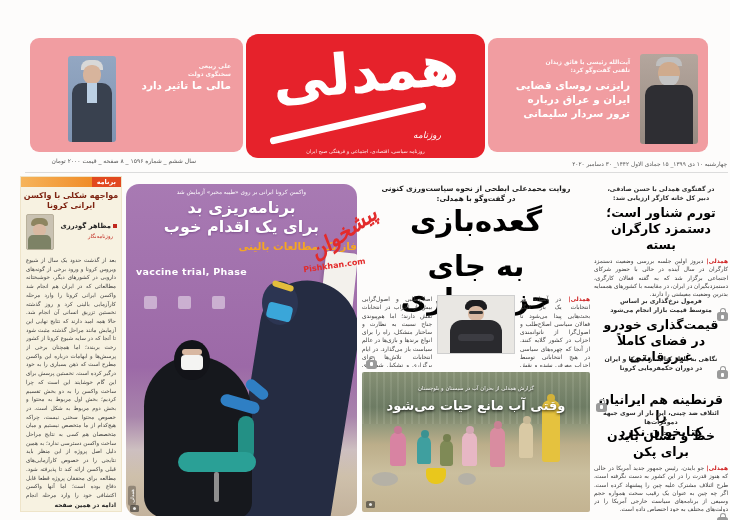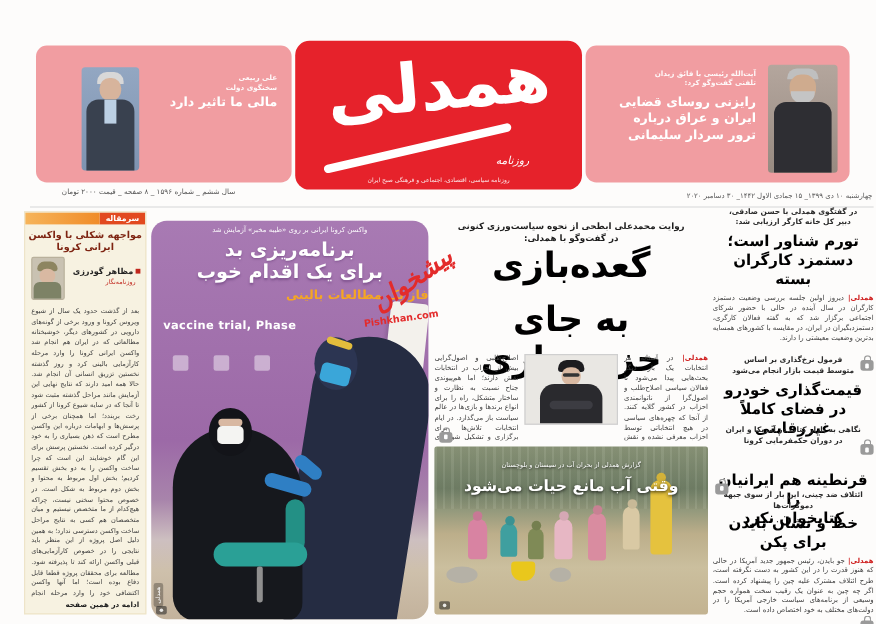--- a/index.html
+++ b/index.html
@@ -164,21 +164,21 @@
       <div class="mast-headline">ترور سردار سلیمانی</div>
     </div>
   </div>
 
   <div class="abs rtl issue-line">سال ششم _ شماره ۱۵۹۶ _ ۸ صفحه _ قیمت ۲۰۰۰ تومان</div>
   <div class="abs rtl date-line">چهارشنبه ۱۰ دی ۱۳۹۹_ ۱۵ جمادی الاول ۱۴۴۲_ ۳۰ دسامبر ۲۰۲۰</div>
   <div class="abs rule-top"></div>
 
   <div class="abs editorial hidden-overflow">
     <div class="ed-header">
-      <span class="lbl">سرمقاله</span>
+      <span class="lbl">برنامه</span>
       <span class="bar"></span>
     </div>
     <div class="ed-title rtl">مواجهه شکلی با واکسن ایرانی کرونا</div>
     <div class="ed-author-row">
       <div class="ed-photo">
         <div class="ed-cap"></div>
         <div class="ed-face"></div>
         <div class="ed-coat"></div>
       </div>
       <div class="ed-name rtl"><span class="bullet"></span><span>مظاهر گودرزی</span></div>
@@ -250,21 +250,21 @@
     <div class="fig" style="left:157px;top:50px;width:14px;height:36px;background:#d9c9a4;"></div>
     <div class="fig" style="left:180px;top:28px;width:18px;height:62px;background:#e5c23e;"></div>
     <div class="pot" style="left:10px;top:100px;width:26px;height:14px;"></div>
     <div class="bucket" style="left:64px;top:96px;width:20px;height:16px;"></div>
     <div class="pot" style="left:96px;top:101px;width:18px;height:12px;"></div>
     <div class="wt-kicker rtl">گزارش همدلی از بحران آب در سیستان و بلوچستان</div>
     <div class="wt-h rtl">وقتی آب مانع حیات می‌شود</div>
     <div class="cam" style="left:4px;bottom:4px;"></div>
   </div>
 
-  <div class="story" style="top:173px;">
+  <div class="story" style="top:185px;">
     <div class="st-kicker">در گفتگوی همدلی با حسن صادقی،</div>
     <div class="st-kicker">دبیر کل خانه کارگر ارزیابی شد:</div>
     <div class="st-h" style="margin-top:3px;">تورم شناور است؛</div>
     <div class="st-h">دستمزد کارگران بسته</div>
     <div class="st-body" style="height:50px;"><span class="lead-lead">همدلی|</span><span> دیروز اولین جلسه بررسی وضعیت دستمزد کارگران در سال آینده در حالی با حضور شرکای اجتماعی برگزار شد که به گفته فعالان کارگری، دستمزدبگیران در ایران، در مقایسه با کشورهای همسایه بدترین وضعیت معیشتی را دارند.</span></div>
     <div class="lock-icon"></div>
   </div>
 
   <div class="story" style="top:297px;">
     <div class="st-kicker">فرمول نرخ‌گذاری بر اساس</div>

